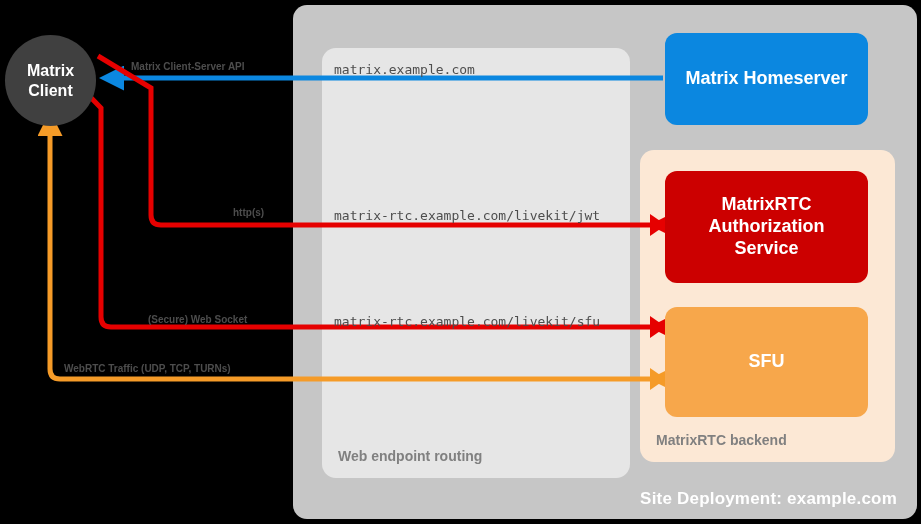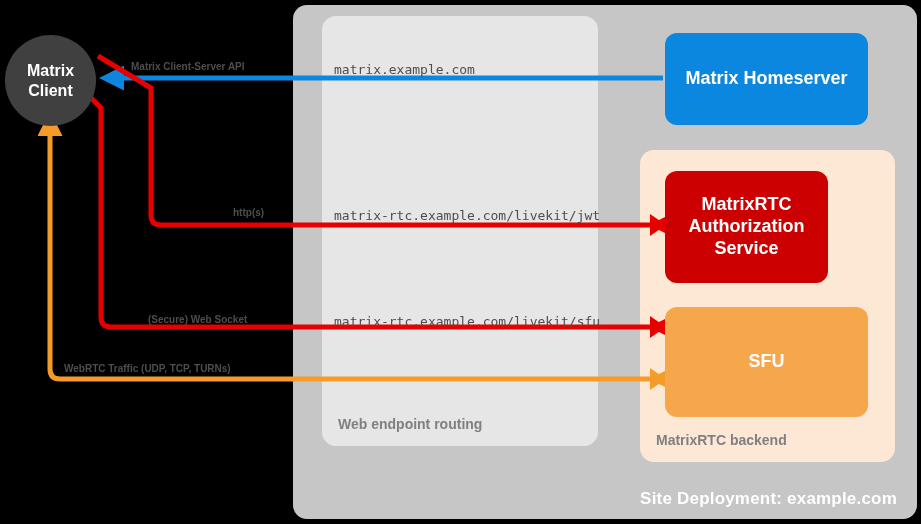--- a/index.html
+++ b/index.html
@@ -41,22 +41,22 @@
     bottom: 10px;
     color: #ffffff;
     font-size: 17px;
     font-weight: bold;
     letter-spacing: 0.2px;
     white-space: nowrap;
   }
   
   #web-panel {
     left: 322px;
-    top: 16px;
-    width: 276px;
+    top: 48px;
+    width: 308px;
     height: 430px;
     background: #e6e6e6;
     border-radius: 14px;
   }
   #web-panel-label {
     position: absolute;
     left: 16px;
     bottom: 14px;
     color: #808080;
     font-size: 14px;
@@ -99,21 +99,21 @@
     top: 33px;
     width: 203px;
     height: 92px;
     background: #0b87e0;
     font-size: 18px;
     text-align: center;
   }
   #authservice-box {
     left: 665px;
     top: 171px;
-    width: 163px;
+    width: 203px;
     height: 112px;
     background: #cc0000;
     font-size: 18px;
   }
   #sfu-box {
     left: 665px;
     top: 307px;
     width: 203px;
     height: 110px;
     background: #f7a74b;

